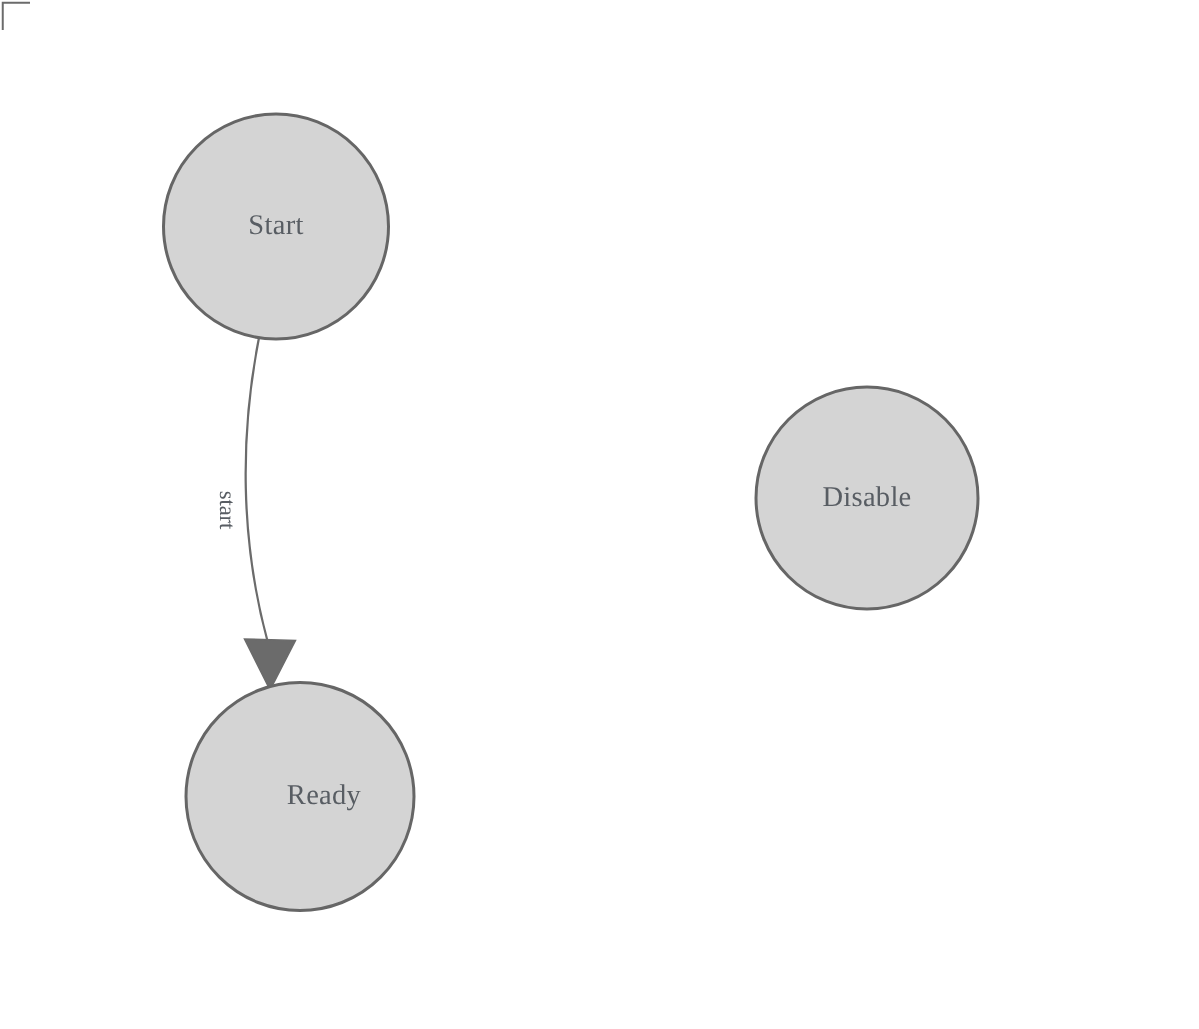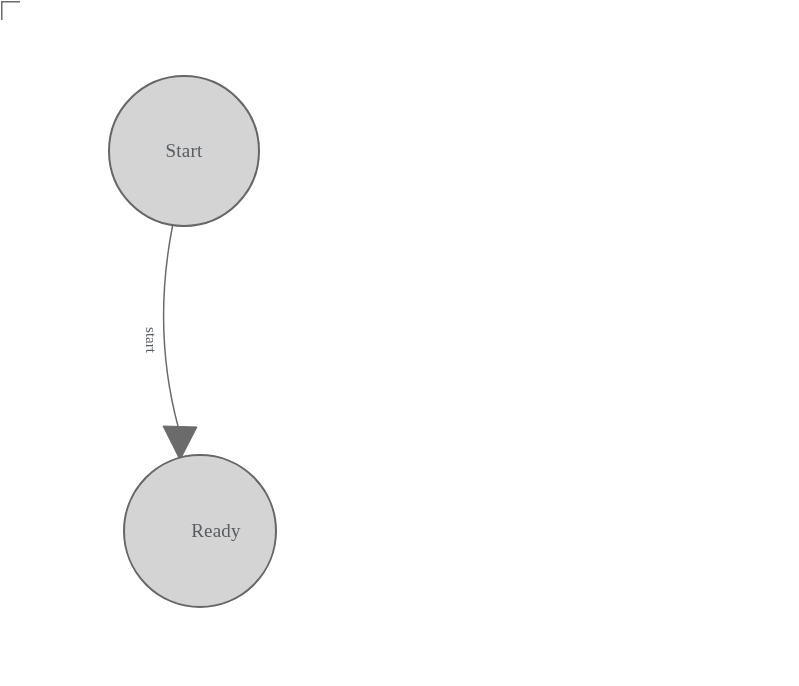--- a/index.html
+++ b/index.html
@@ -73,16 +73,19 @@
   </div>
 
   <div class="node-circle" id="node-0" style="left: 108px; top: 75px; width: 152px; height: 152px; background: rgb(212, 212, 212); border-color: rgb(102, 102, 102); border-width: 2.5px;">
     <span class="node-label" style="color: rgb(88, 93, 99);">Start</span>
   </div>
 
   <div class="node-circle" id="node-1" style="left: 123px; top: 454px; width: 154px; height: 154px; background: rgb(212, 212, 212); border-color: rgb(102, 102, 102); border-width: 2.5px;">
     <span class="node-label" style="color: rgb(88, 93, 99); margin-left: 32px;">Ready</span>
   </div>
 
+  <div class="node-circle" id="node-2" style="left: 503px; top: 257px; width: 150px; height: 150px; background: rgb(212, 212, 212); border-color: rgb(102, 102, 102); border-width: 2.5px;">
+    <span class="node-label" style="color: rgb(88, 93, 99);">Disable</span>
+  </div>
 
   <div class="edge-label" id="edge-label-0" style="left: 150px; top: 340px; color: rgb(88, 93, 99); transform: translate(-50%, -50%) rotate(90deg);">start</div>
 
 </div>
 
 </body></html>

